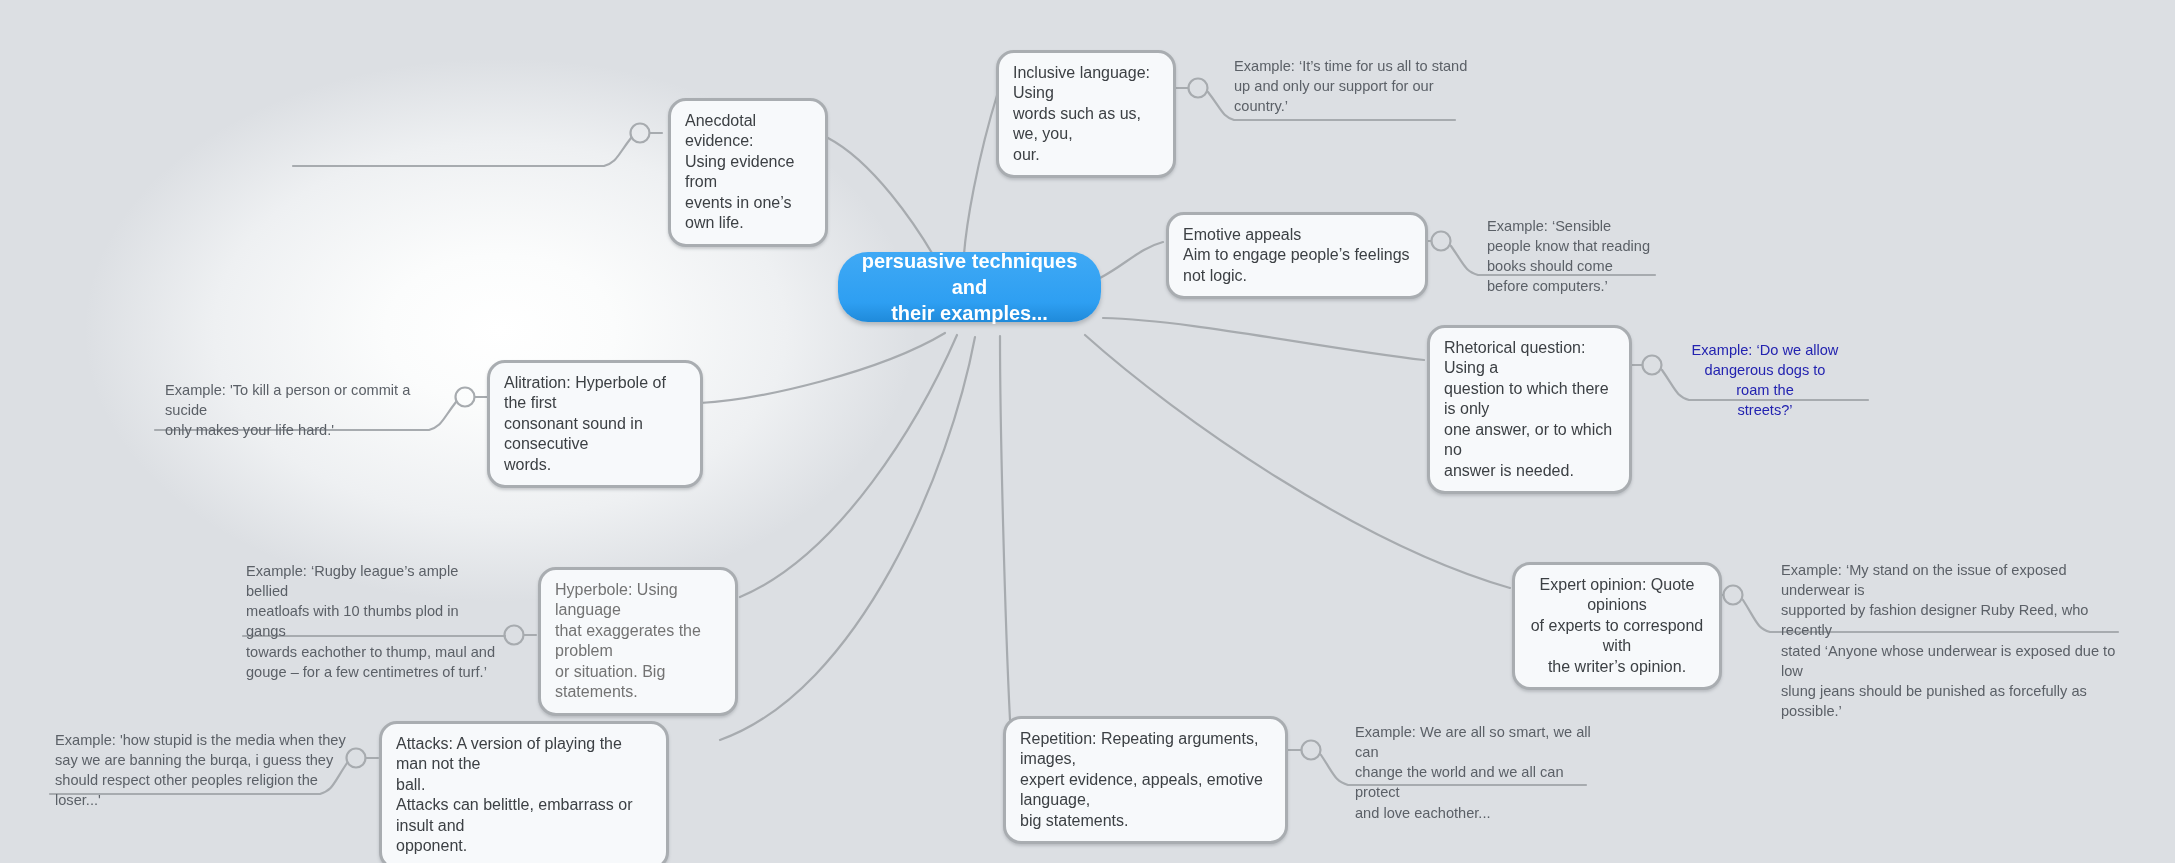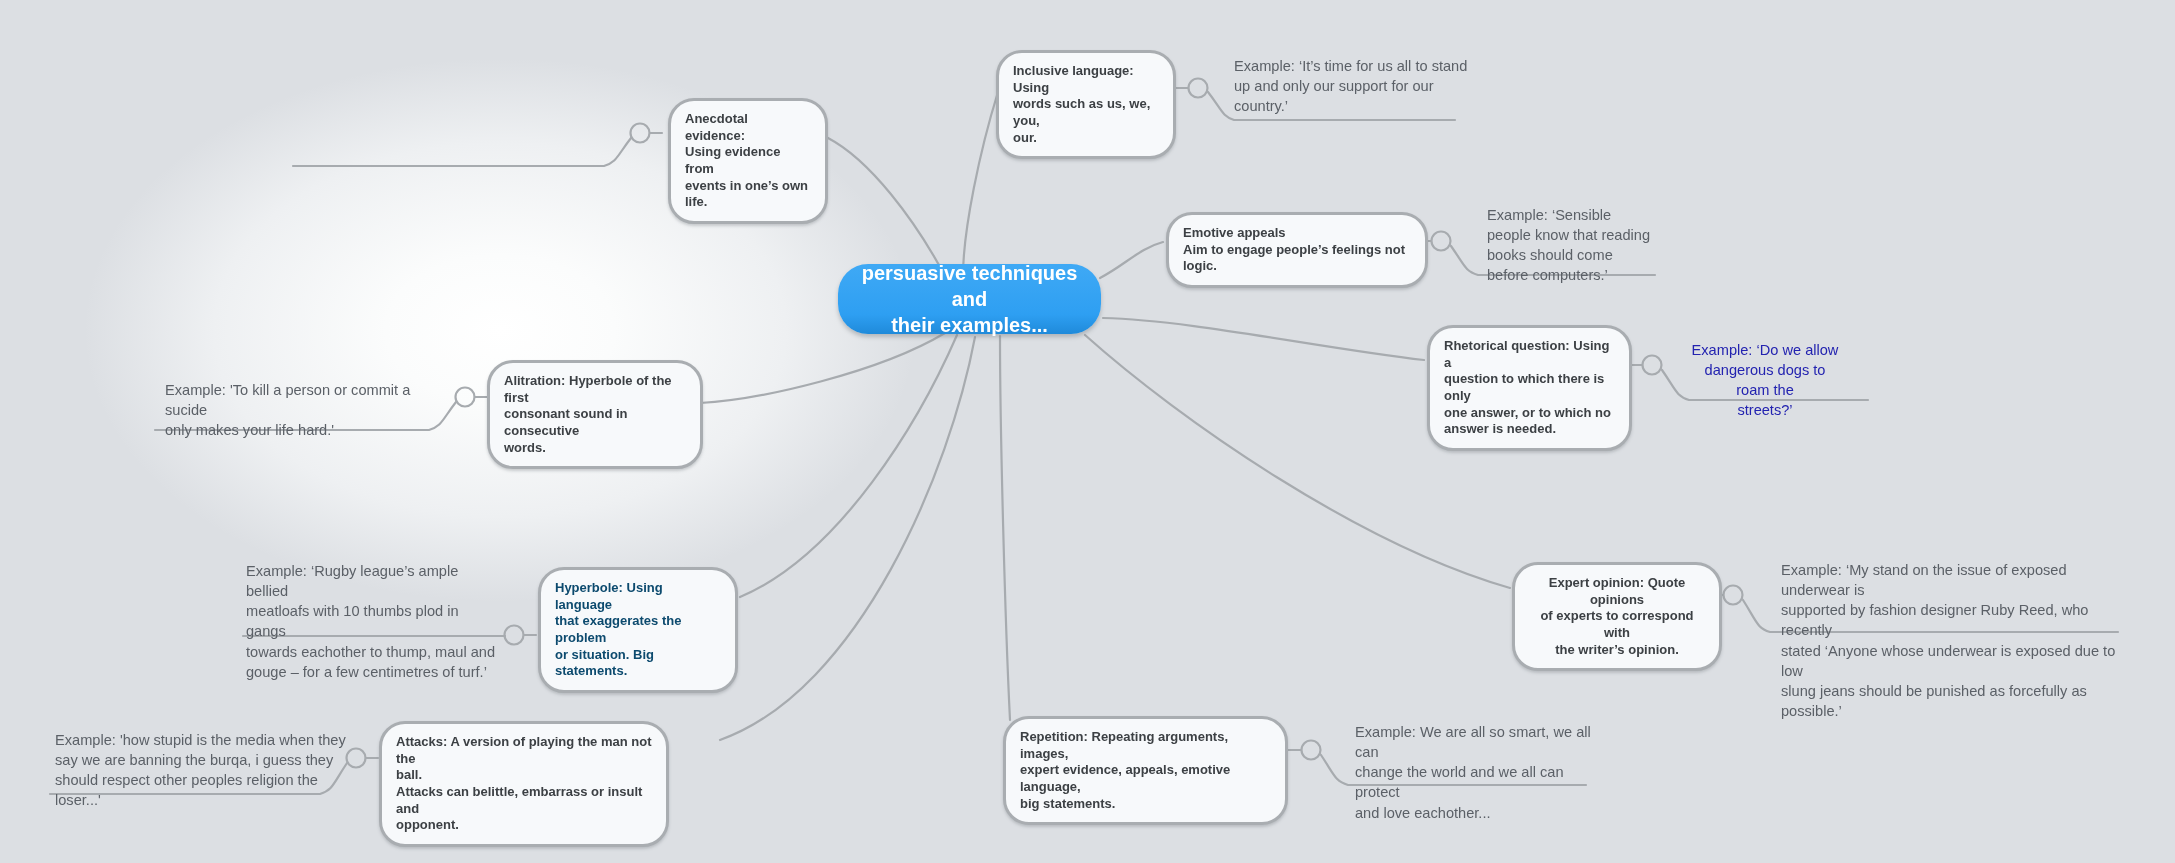--- a/index.html
+++ b/index.html
@@ -22,30 +22,30 @@
     left: 0; top: 0;
     width: 2175px;
     height: 863px;
     pointer-events: none;
   }
   .node {
     position: absolute;
     box-sizing: border-box;
     background: #f7f9fb;
     border: 3px solid #a9adb1;
-    border-radius: 26px;
+    border-radius: 18px;
     box-shadow: 0 2px 3px rgba(120,126,132,0.35);
     padding: 10px 14px;
-    font-size: 13px;
-    font-weight: bold;
+    font-size: 16px;
+    font-weight: normal;
     line-height: 1.28;
     color: #3c4044;
     white-space: pre-line;
   }
-  .node.navy { color: #0c4a6e; }
+  .node.navy { color: #737373; }
   .center-node {
     position: absolute;
     box-sizing: border-box;
     background: linear-gradient(180deg, #3fa9f5 0%, #2e9ff2 72%, #1f8ada 100%);
     border-radius: 30px;
     box-shadow: 0 3px 4px rgba(110,118,126,0.40);
     color: #ffffff;
     font-size: 20px;
     font-weight: bold;
     line-height: 1.30;
@@ -142,37 +142,37 @@
       </g>
 
       <g>
         <path d="M 378 758 L 366 758"></path>
         <circle cx="356" cy="758" r="9.5"></circle>
         <path d="M 347 763 C 333 784 333 790 320 794 L 50 794"></path>
       </g>
     </g>
   </svg>
 
-  <div class="center-node" style="left:838px; top:264px; width:263px; height:70px;">persuasive techniques and
+  <div class="center-node" style="left:838px; top:252px; width:263px; height:70px;">persuasive techniques and
 their examples...</div>
 
   <div class="node" style="left:996px; top:50px; width:180px;">Inclusive language: Using
 words such as us, we, you,
 our.</div>
   <div class="leaf" style="left:1234px; top:56px; width:240px;">Example: ‘It’s time for us all to stand
 up and only our support for our
 country.’</div>
 
   <div class="node" style="left:668px; top:98px; width:160px;">Anecdotal evidence:
 Using evidence from
 events in one’s own life.</div>
 
   <div class="node" style="left:1166px; top:212px; width:262px;">Emotive appeals
 Aim to engage people’s feelings not logic.</div>
-  <div class="leaf" style="left:1487px; top:205px; width:170px;">Example: ‘Sensible
+  <div class="leaf" style="left:1487px; top:216px; width:170px;">Example: ‘Sensible
 people know that reading
 books should come
 before computers.’</div>
 
   <div class="node" style="left:1427px; top:325px; width:205px;">Rhetorical question: Using a
 question to which there is only
 one answer, or to which no
 answer is needed.</div>
   <div class="leaf leaf-navy navy" style="left:1690px; top:340px; width:150px;">Example: ‘Do we allow
 dangerous dogs to roam the

